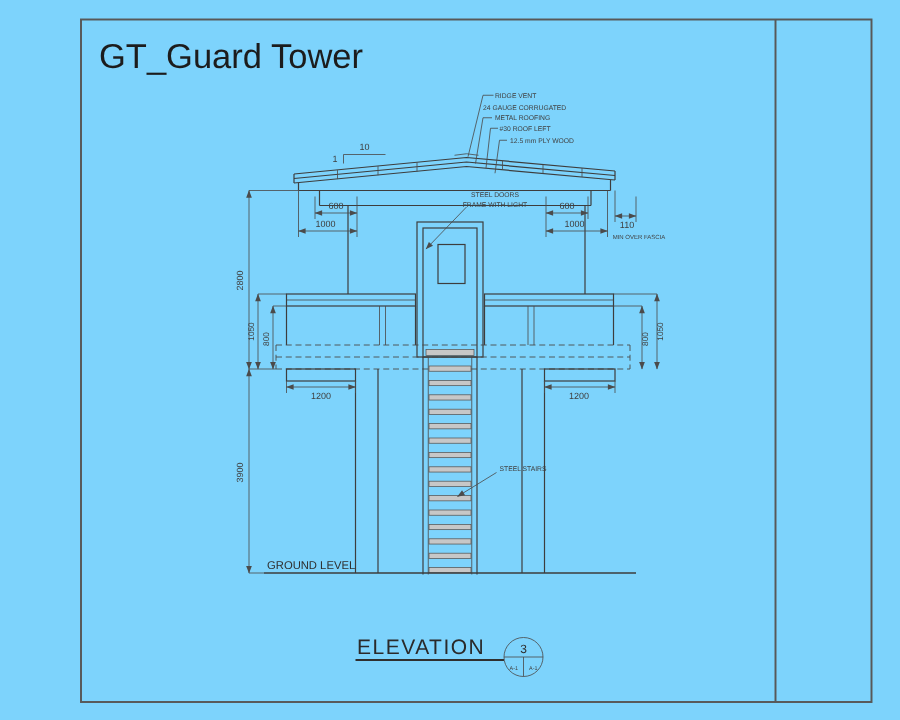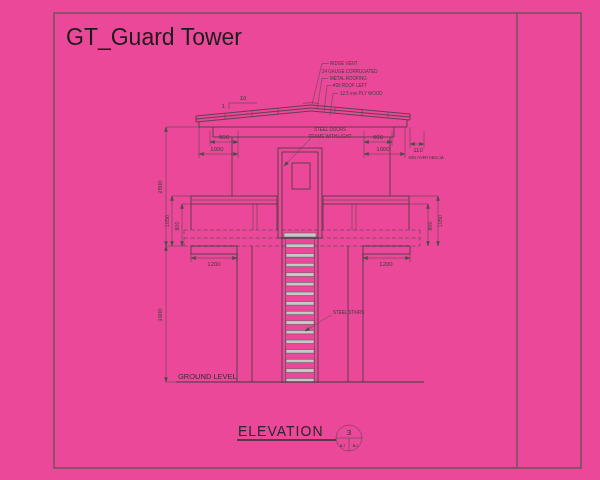--- a/index.html
+++ b/index.html
@@ -1,16 +1,16 @@
 <!DOCTYPE html>
 <html><head>
 <meta charset="utf-8">
 <style>
   html,body{margin:0;padding:0;background:#ffffff;}
-  #sheet{position:relative;width:600px;height:480px;background:#ec4899;overflow:hidden;}
+  #sheet{position:relative;width:600px;height:480px;background:#7dd3fc;overflow:hidden;}
   svg{position:absolute;left:0;top:0;}
   text{font-family:"Liberation Sans", sans-serif; fill:#3a3a3a;}
   .t-title{font-size:23px; fill:#1c1c1c;}
   .t-view{font-size:14px; letter-spacing:1px; fill:#2a2a2a;}
   .t-dim{font-size:6px; fill:#3f3f3f;}
   .t-dimv{font-size:5.5px; fill:#3f3f3f;}
   .t-note{font-size:4.5px; fill:#3f3f3f;}
   .t-tiny{font-size:4px; fill:#3f3f3f;}
   .t-ground{font-size:7.5px; fill:#2f2f2f;}
   .t-callout{font-size:8px; fill:#2f2f2f;}

